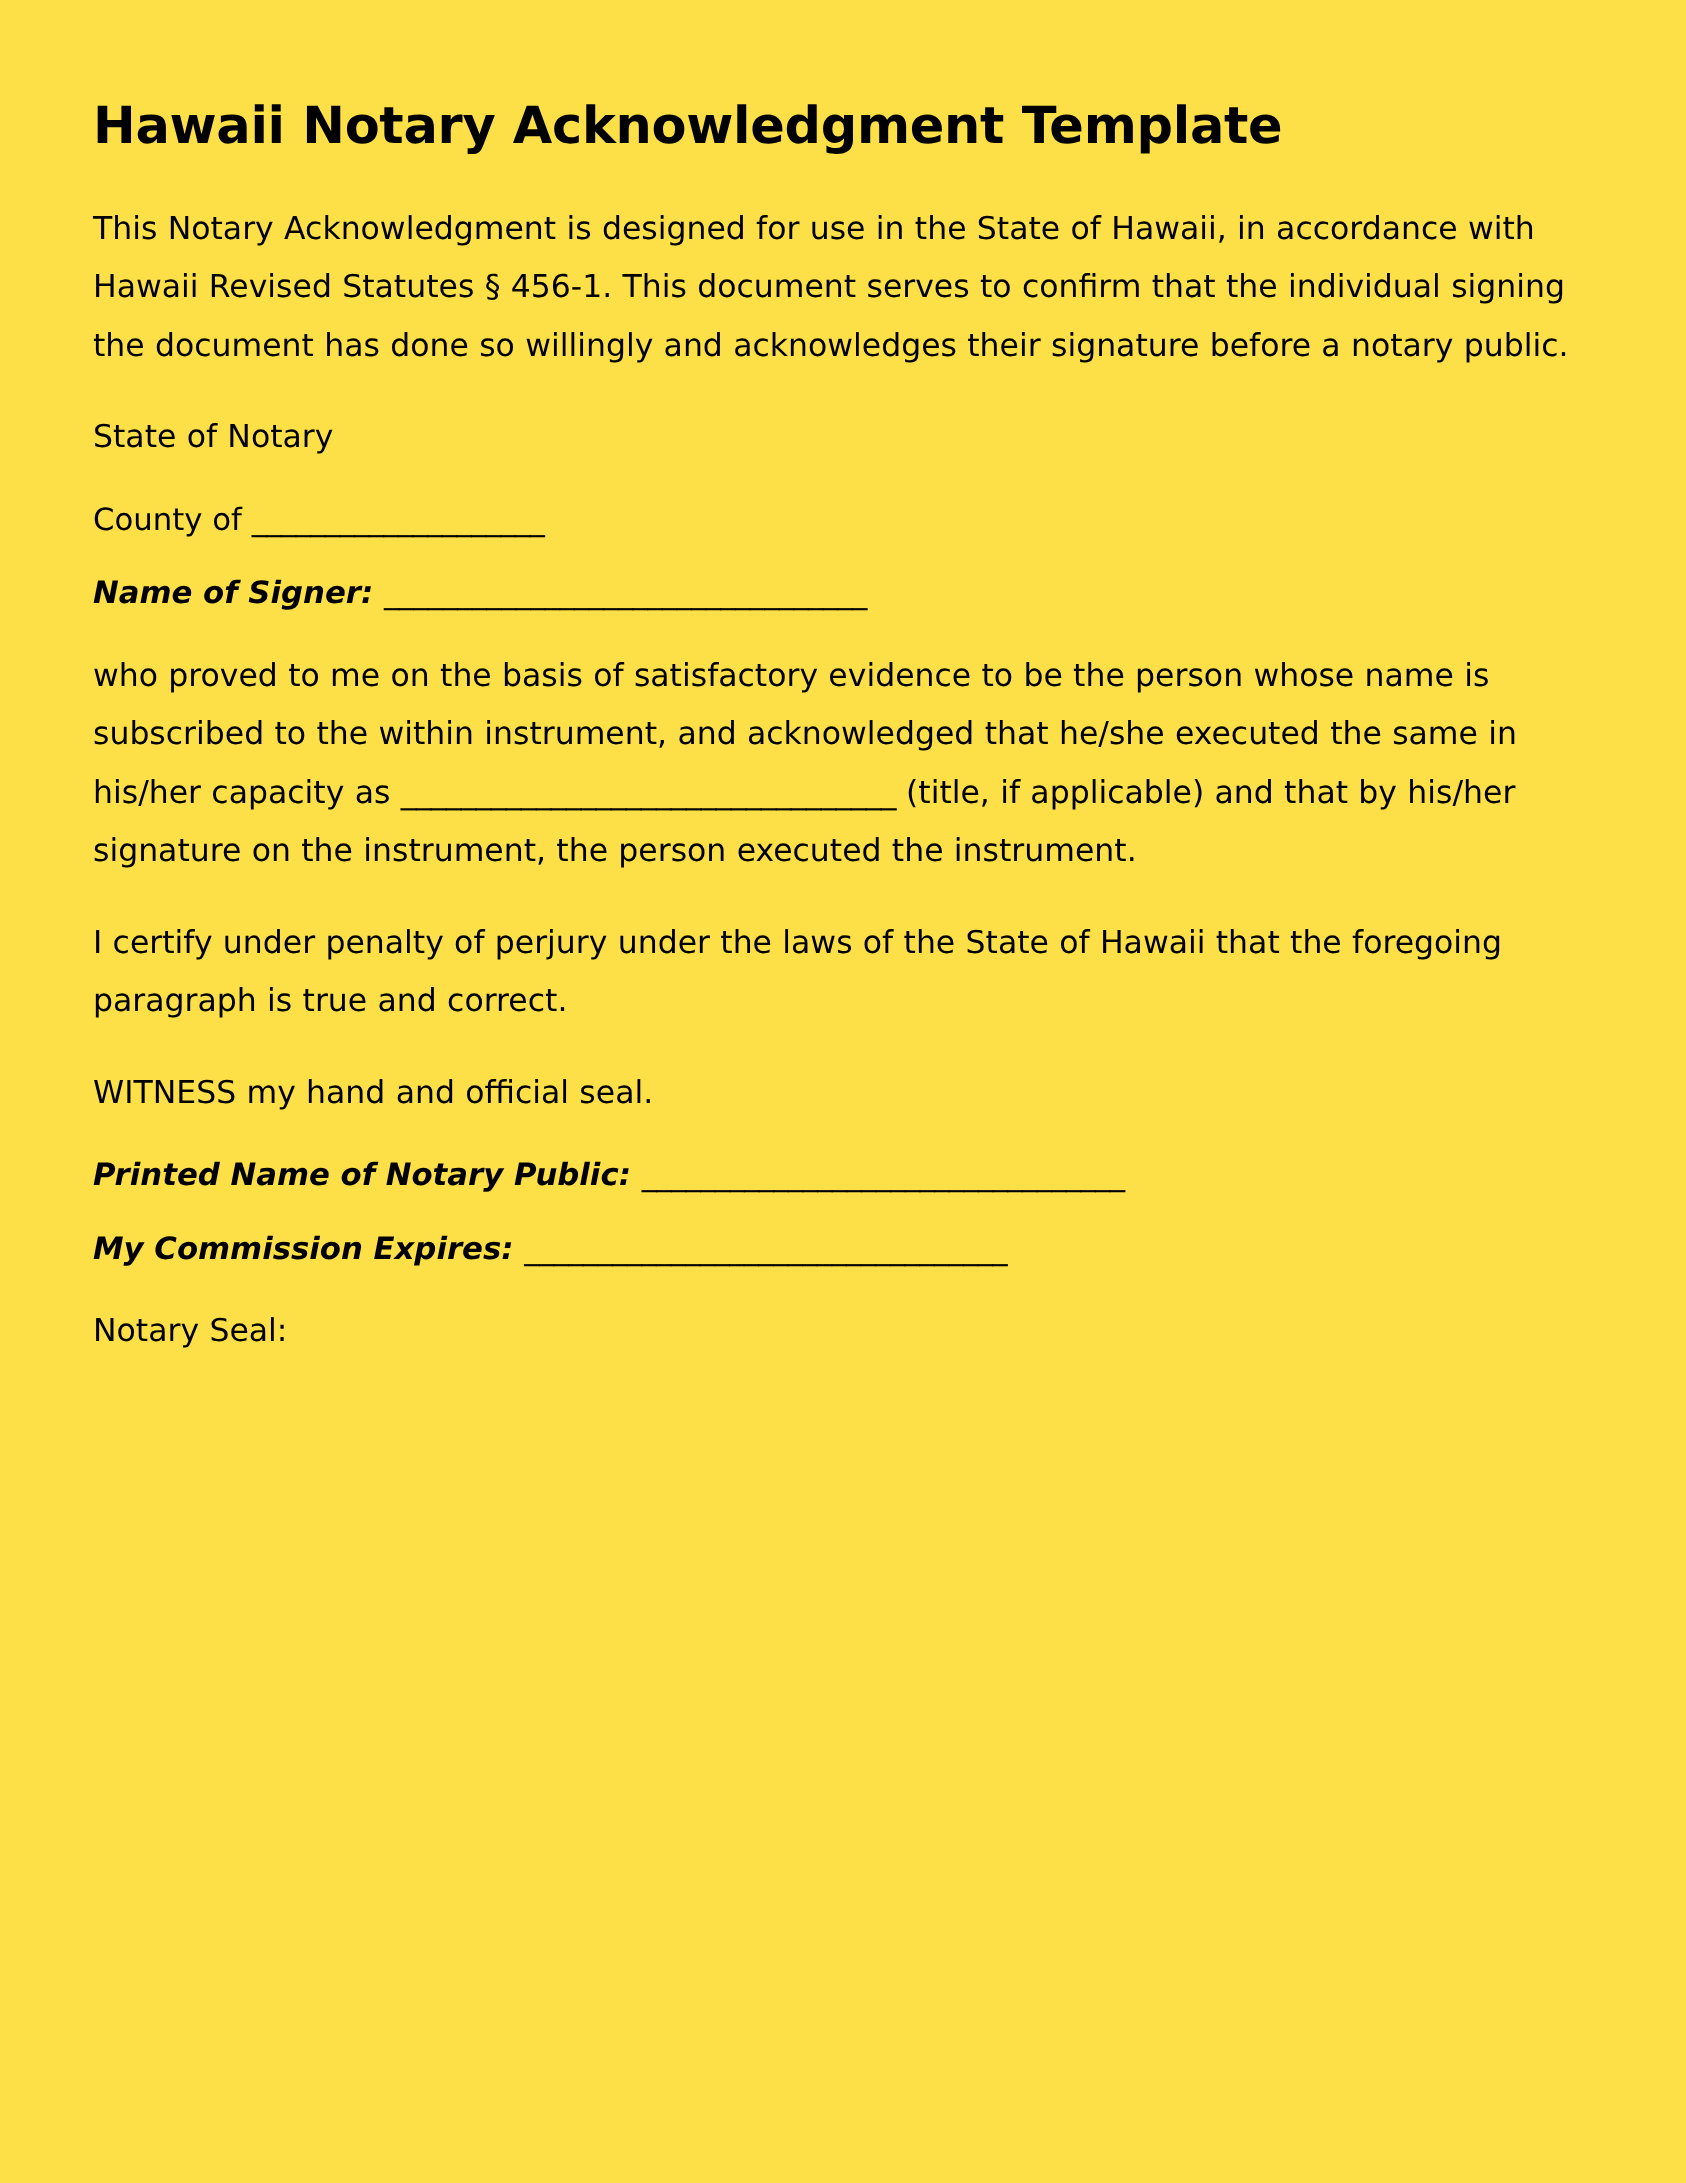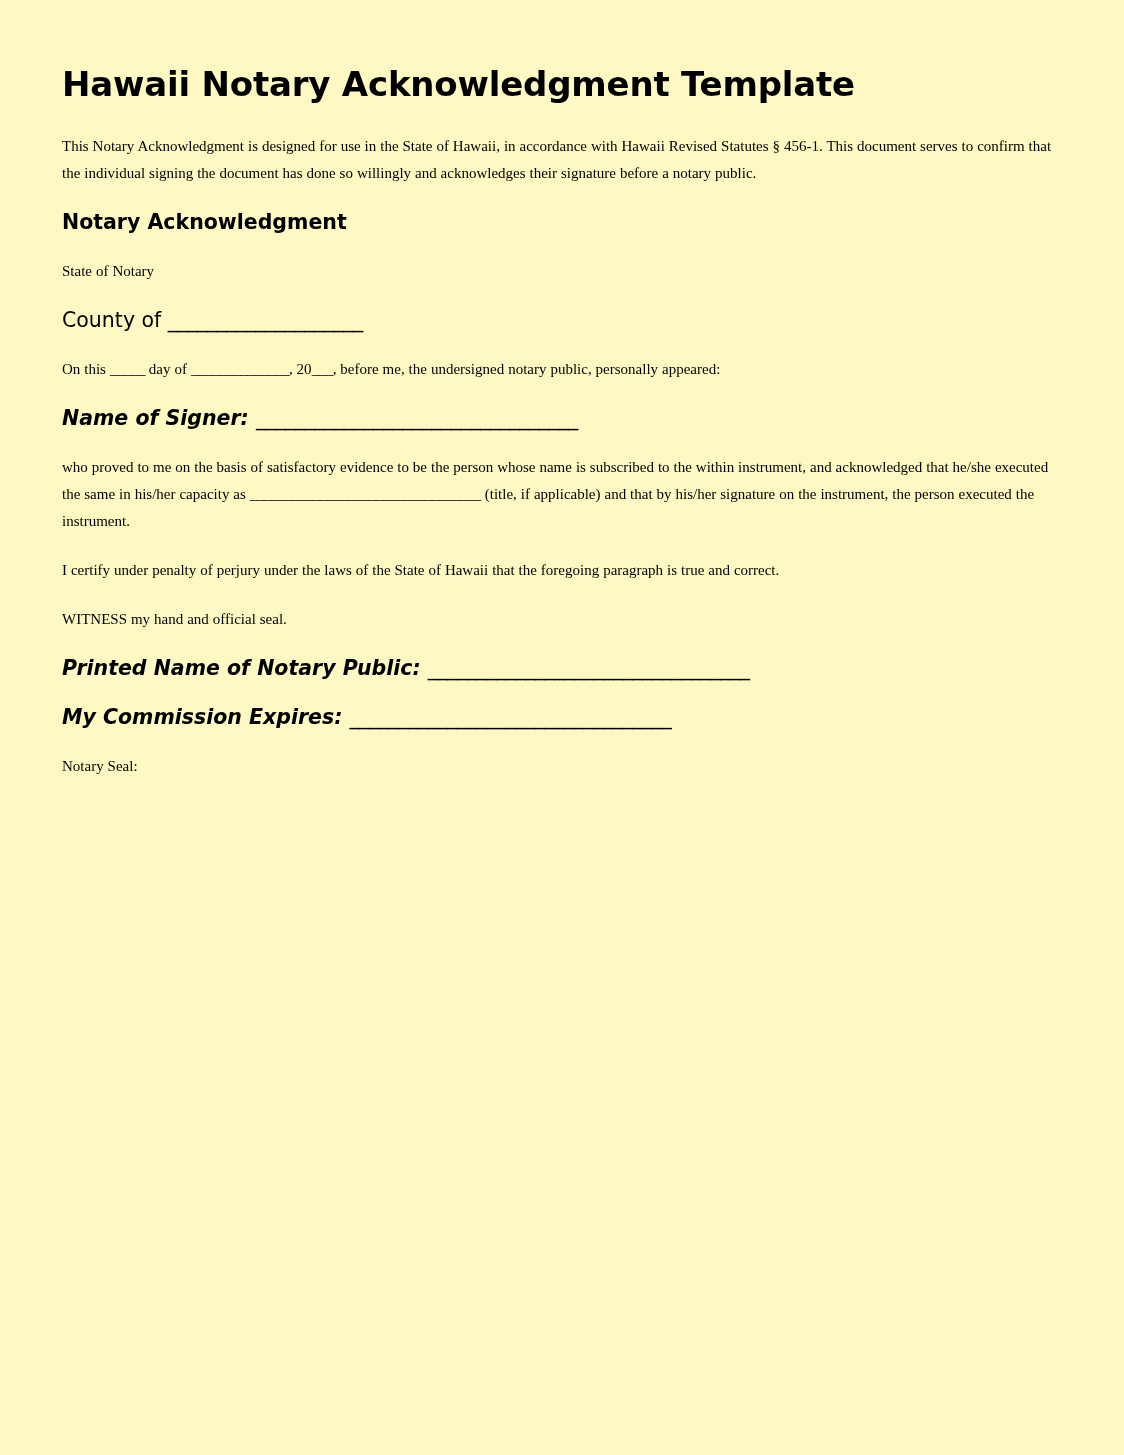--- a/index.html
+++ b/index.html
@@ -10,45 +10,44 @@
   }
   body {
     font-family: "DejaVu Sans", "Liberation Sans", sans-serif;
     color: #000000;
     -webkit-font-smoothing: antialiased;
   }
   .page {
     position: relative;
     width: 1124px;
     height: 1455px;
-    background: #fef9c3;
+    background: #fde047;
     overflow: hidden;
     box-sizing: border-box;
   }
   .content {
     position: absolute;
     left: 62px;
     top: 64px;
     width: 1002px;
   }
   .doc-title {
     font-size: 34px;
     font-weight: bold;
     line-height: 1.22;
     letter-spacing: -0.2px;
     margin: 0 0 28px 0;
     color: #000000;
   }
   p.body-text {
-    font-size: 15px;
-    line-height: 27px;
+    font-size: 21px;
+    line-height: 39px;
     margin: 0 0 22px 0;
     color: #000000;
     word-spacing: 0.2px;
-    font-family: Liberation Serif, serif;
   }
   p.body-text:last-child {
     margin-bottom: 15px;
   }
   .section-heading {
     font-size: 20.5px;
     line-height: 27px;
     font-weight: bold;
     margin: 0 0 22px 0;
   }
@@ -81,27 +80,25 @@
 <body>
 
 <div class="page">
 
   <div class="content">
 
     <h1 class="doc-title">Hawaii Notary Acknowledgment Template</h1>
 
     <p class="body-text">This Notary Acknowledgment is designed for use in the State of Hawaii, in accordance with Hawaii Revised Statutes § 456-1. This document serves to confirm that the individual signing the document has done so willingly and acknowledges their signature before a notary public.</p>
 
-    <p class="section-heading">Notary Acknowledgment</p>
 
     <p class="body-text">State of Notary</p>
 
     <p class="field-line"><span>County of </span><span class="blank">____________________</span></p>
 
-    <p class="body-text"><span>On this </span><span class="blank">_____</span><span> day of </span><span class="blank">______________</span><span>, 20</span><span class="blank">___</span><span>, before me, the undersigned notary public, personally appeared:</span></p>
 
     <p class="field-line"><span class="field-label">Name of Signer: </span><span class="blank">_________________________________</span></p>
 
 
     <p class="body-text"><span>who proved to me on the basis of satisfactory evidence to be the person whose name is subscribed to the within instrument, and acknowledged that he/she executed the same in his/her capacity as </span><span class="blank">_________________________________</span><span> (title, if applicable) and that by his/her signature on the instrument, the person executed the instrument.</span></p>
 
     <p class="body-text">I certify under penalty of perjury under the laws of the State of Hawaii that the foregoing paragraph is true and correct.</p>
 
     <p class="body-text">WITNESS my hand and official seal.</p>
 

